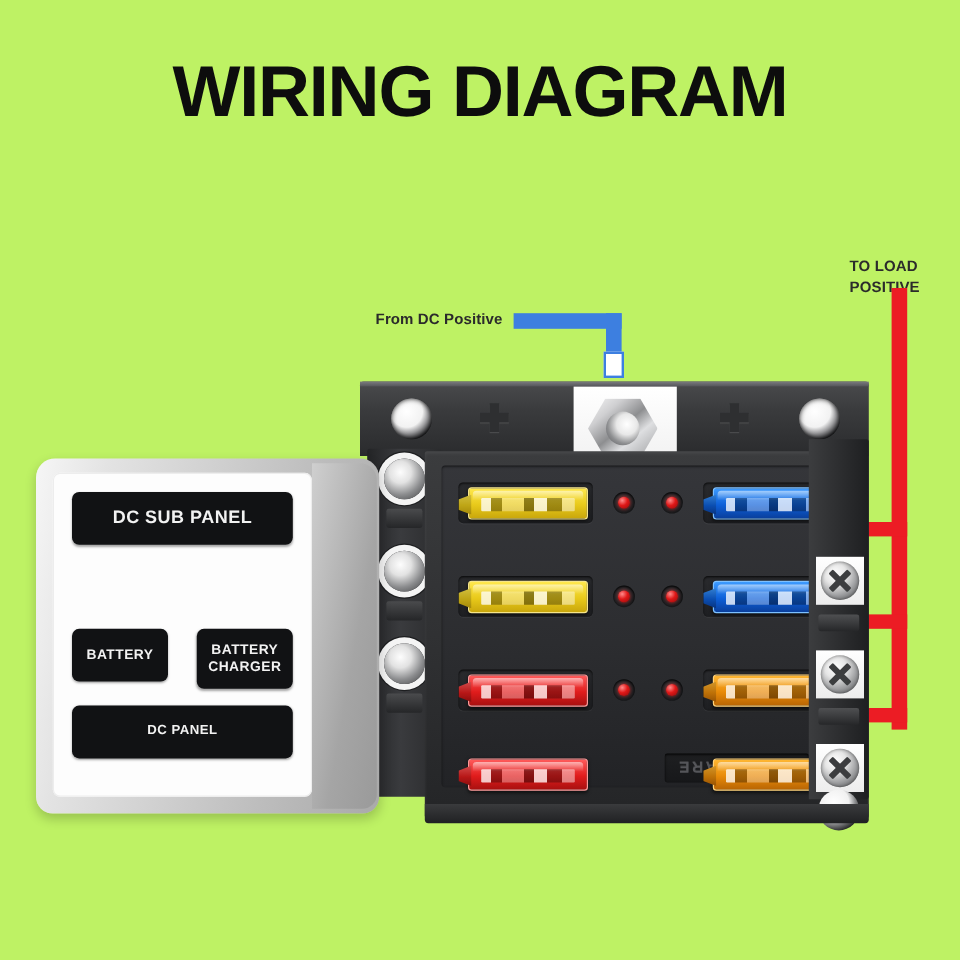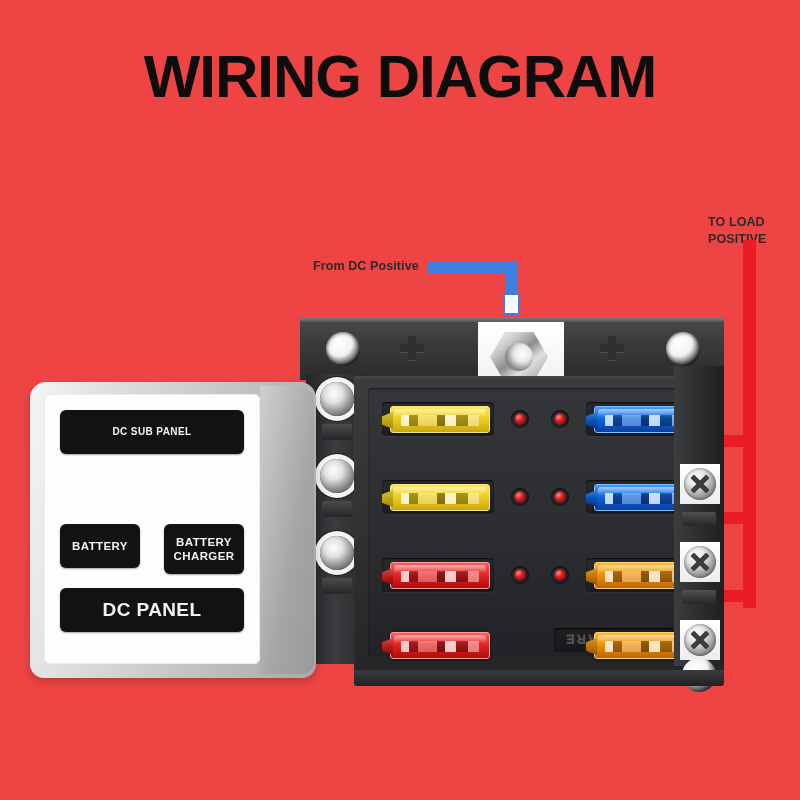--- a/index.html
+++ b/index.html
@@ -2,21 +2,21 @@
 <html><head>
 <meta charset="utf-8">
 <style>
   * { box-sizing: border-box; margin: 0; padding: 0; }
   html, body {
     width: 800px; height: 800px;
     background: #ffffff;
     font-family: "Liberation Sans", sans-serif;
     overflow: hidden;
   }
-  #stage { position: relative; width: 800px; height: 800px; background:#ef4444; }
+  #stage { position: relative; width: 800px; height: 800px; background:#bef264; }
 
   
   #title {
     position: absolute; left: 0; top: 42px; width: 800px;
     text-align: center;
     font-size: 60px; font-weight: 700; letter-spacing: -1px;
     color: #0d0d0d;
     font-family: "Liberation Sans", sans-serif;
   }
 
@@ -248,26 +248,26 @@
     box-shadow: inset 0 0 0 1px #ededed;
   }
   .plate {
     position: absolute; background: #111214; border-radius: 6px;
     color: #f2f2f2; font-size: 11.5px; font-weight: 600;
     letter-spacing: .4px; text-align: center;
     display: flex; align-items: center; justify-content: center;
     line-height: 1.22;
     box-shadow: 0 1px 2px rgba(0,0,0,.35);
   }
-  #p-sub    { left: 16px;  top: 16px;  width: 184px; height: 44px; font-size: 10px; }
+  #p-sub    { left: 16px;  top: 16px;  width: 184px; height: 44px; font-size: 15px; }
   #p-anchor { left: 16px;  top: 72px;  width: 80px;  height: 48px; }
   #p-auto   { left: 120px; top: 72px;  width: 80px;  height: 48px; }
   #p-batt   { left: 16px;  top: 130px; width: 80px;  height: 44px; }
   #p-chg    { left: 120px; top: 130px; width: 80px;  height: 50px; }
-  #p-dc     { left: 16px;  top: 194px; width: 184px; height: 44px; font-size: 19px; }
+  #p-dc     { left: 16px;  top: 194px; width: 184px; height: 44px; font-size: 11px; }
   #dcpanel-side {
     position: absolute; left: 230px; top: 4px; width: 54px; height: 288px;
     background: linear-gradient(100deg,#cfcfcf,#a5a5a5 60%,#9a9a9a);
     border-radius: 0 14px 12px 0;
   }
 </style>
 </head>
 <body>
 
 <div id="stage">

